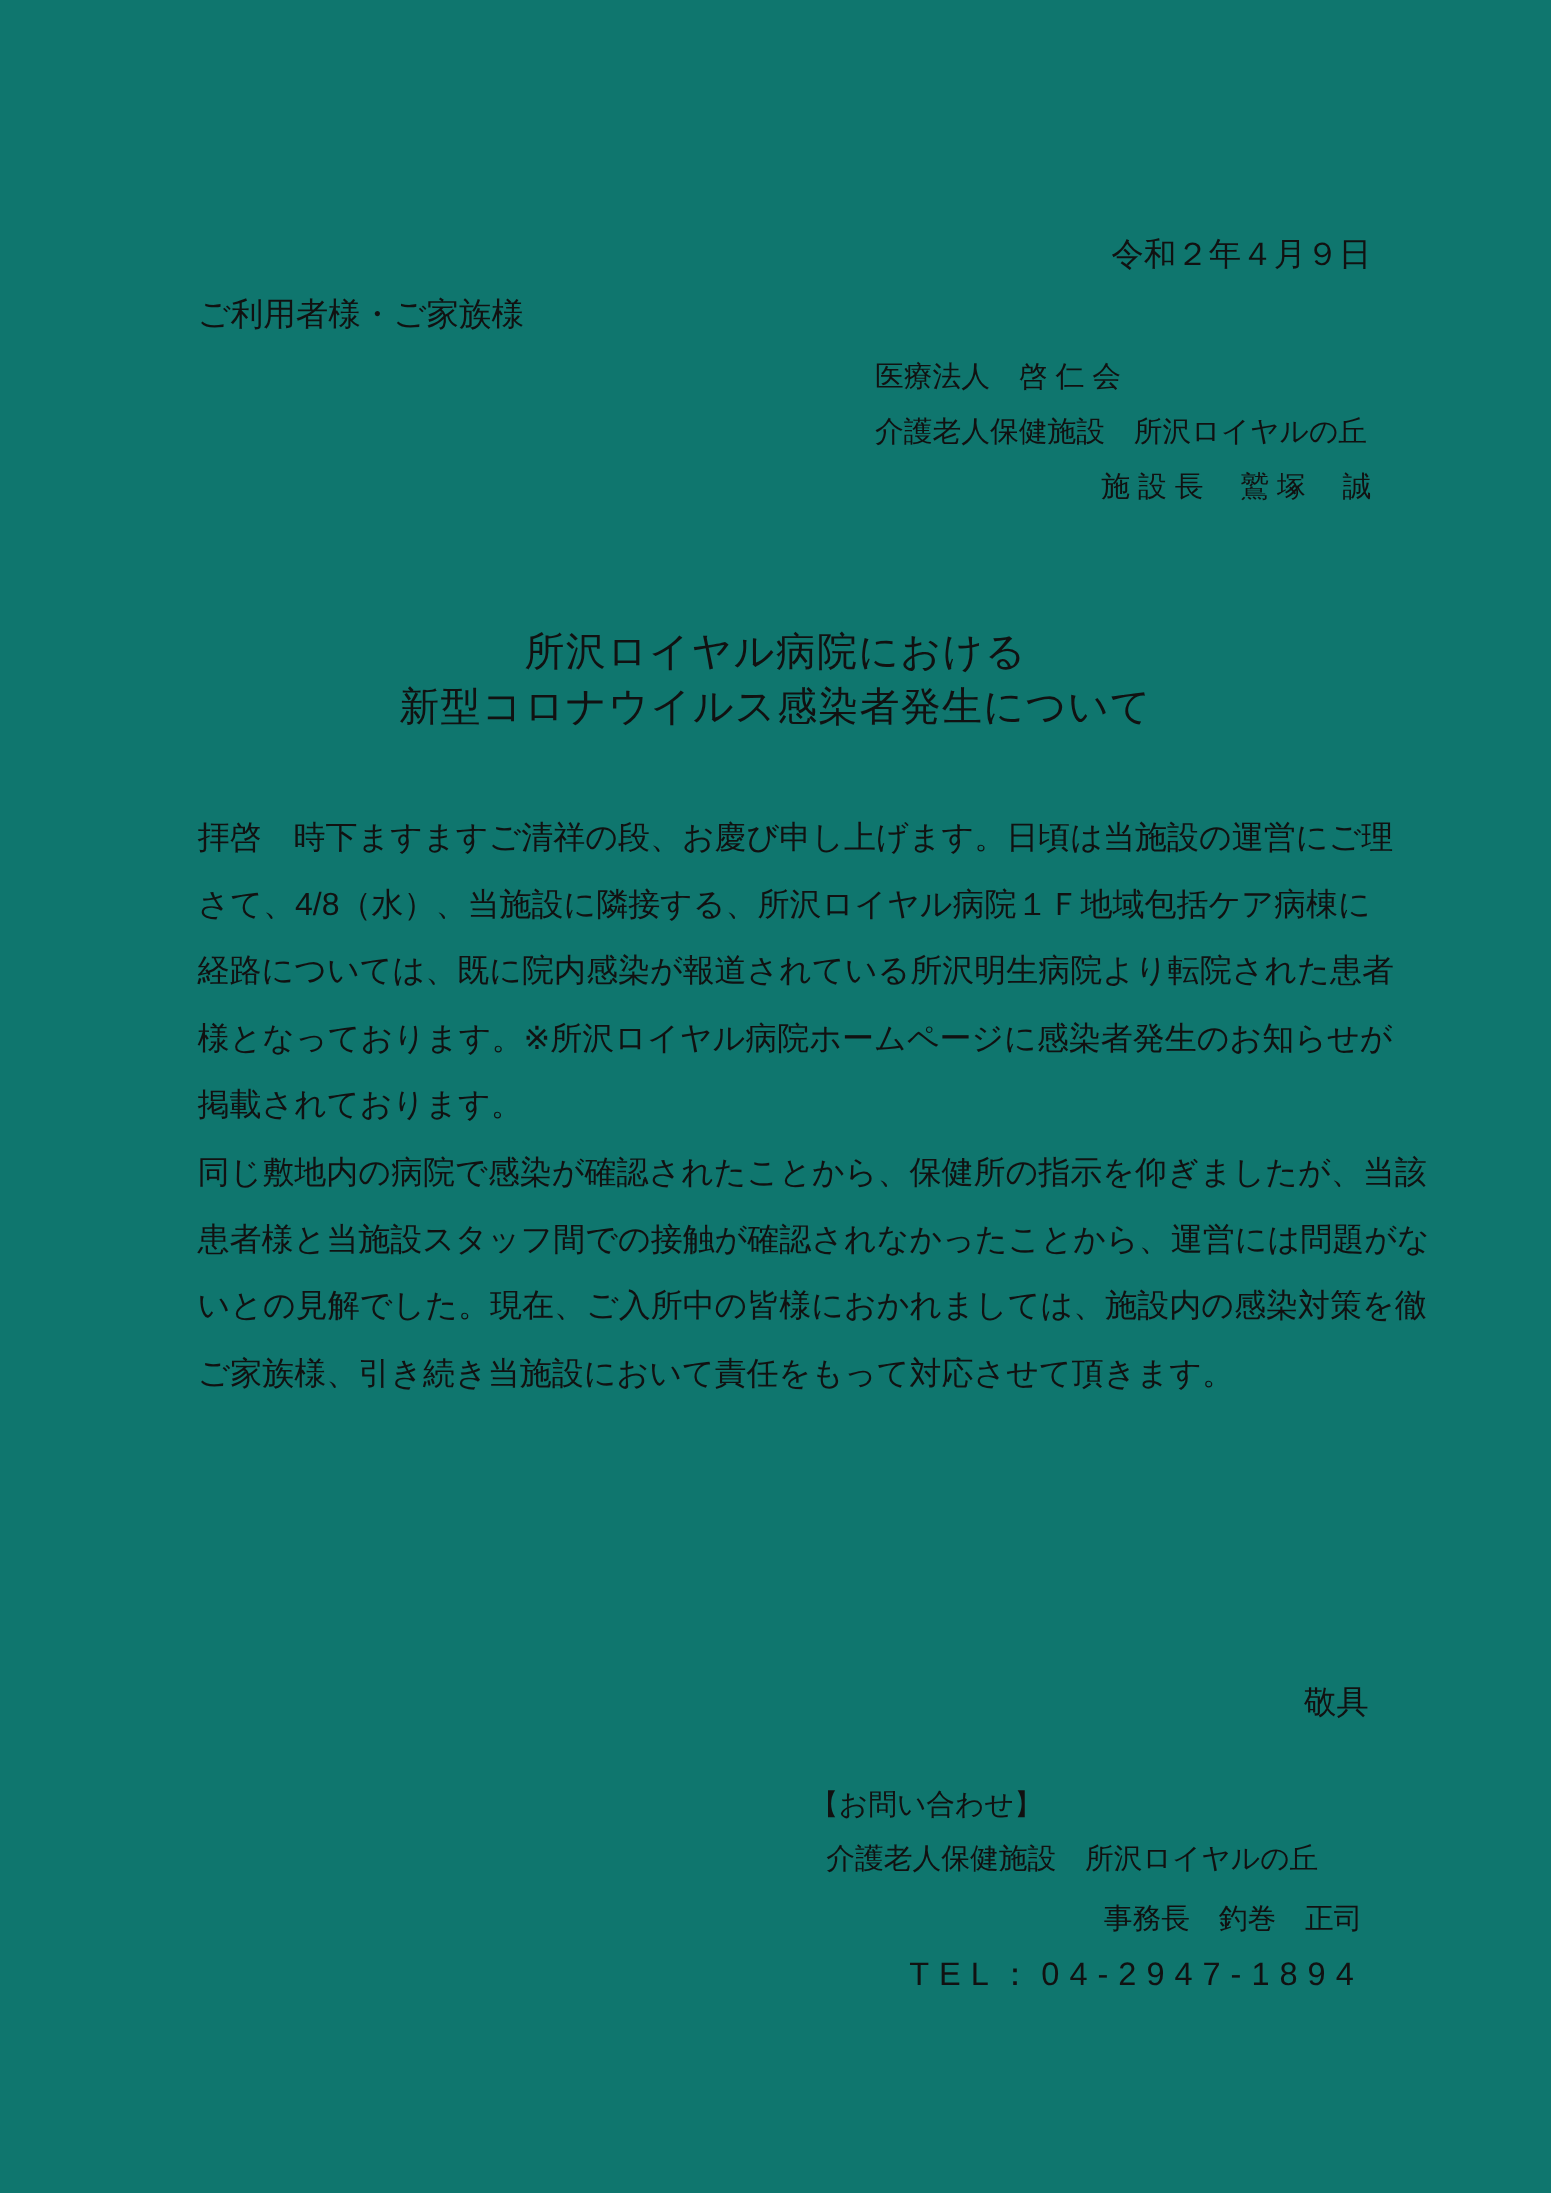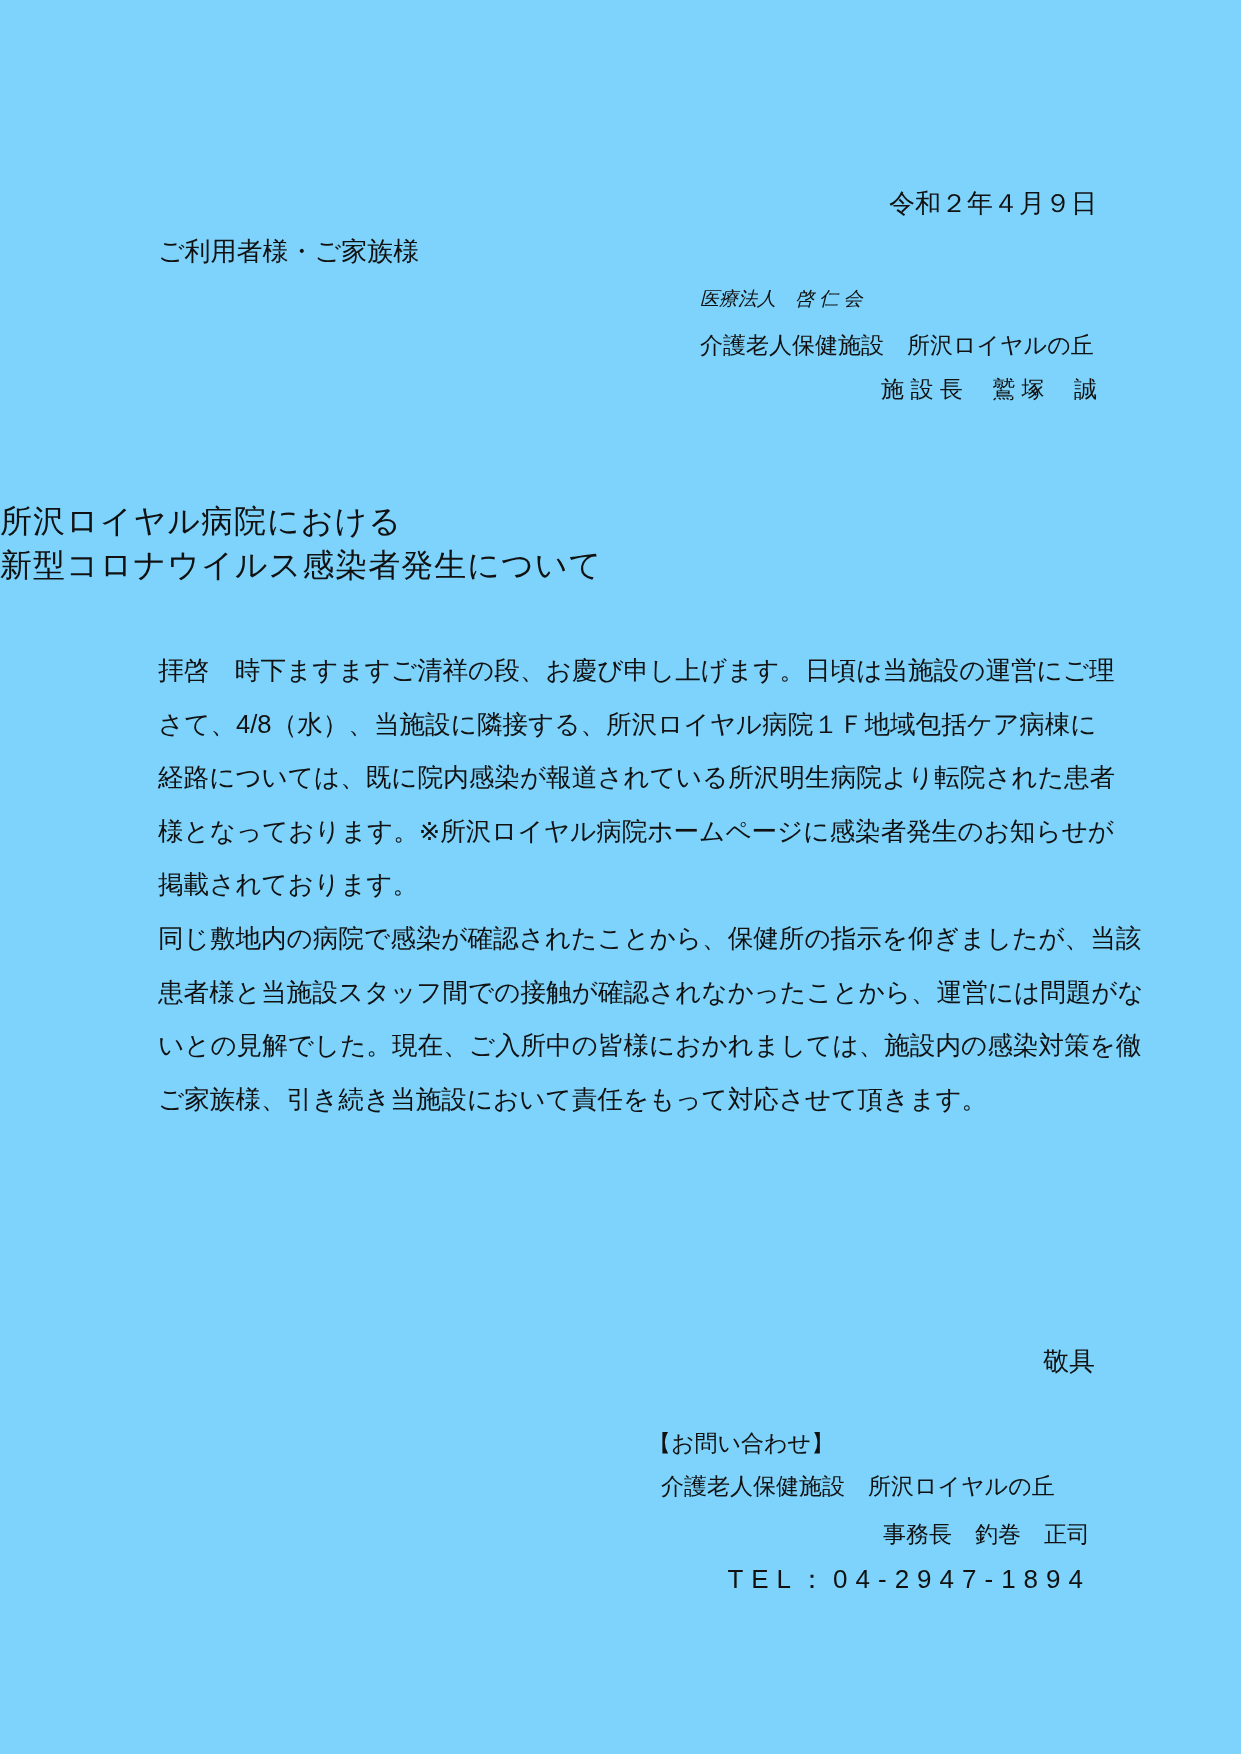--- a/index.html
+++ b/index.html
@@ -5,54 +5,53 @@
   html, body {
     margin: 0;
     padding: 0;
     background: #e8e8e8;
   }
   .page {
     position: relative;
     width: 1241px;
     height: 1754px;
     margin: 0 auto;
-    background: #7dd3fc;
+    background: #0f766e;
     color: #111111;
     font-family: "Liberation Sans", "DejaVu Sans", sans-serif;
     overflow: hidden;
   }
   .abs { position: absolute; white-space: nowrap; }
 
   .date {
     top: 186px; right: 144px;
     font-size: 26px;
   }
   .addressee {
     top: 234px; left: 158px;
     font-size: 26px;
   }
   .sender-org {
     top: 286px; left: 700px;
-    font-size: 19px;
-    font-style: italic;
+    font-size: 23px;
   }
   .sender-facility {
     top: 330px; left: 700px;
     font-size: 23px;
   }
   .sender-director {
     top: 374px; right: 144px;
     font-size: 23px;
   }
 
   .title-block {
     position: absolute;
     top: 499px; left: 0;
     width: 100%;
-    text-align: left;
+    text-align: center;
     font-size: 32px;
     line-height: 44px;
     letter-spacing: 1px;
   }
 
   .body-block {
     position: absolute;
     top: 644px; left: 158px;
     width: 990px;
   }

